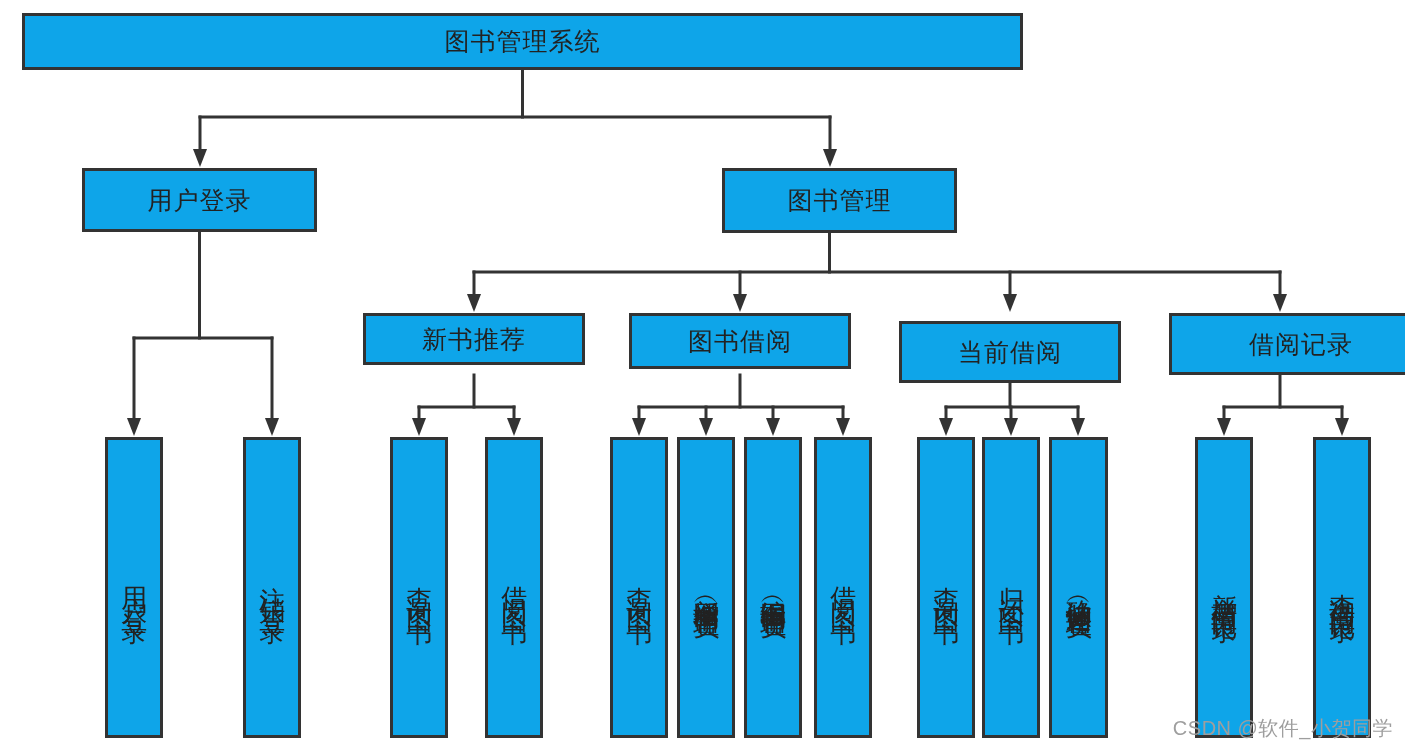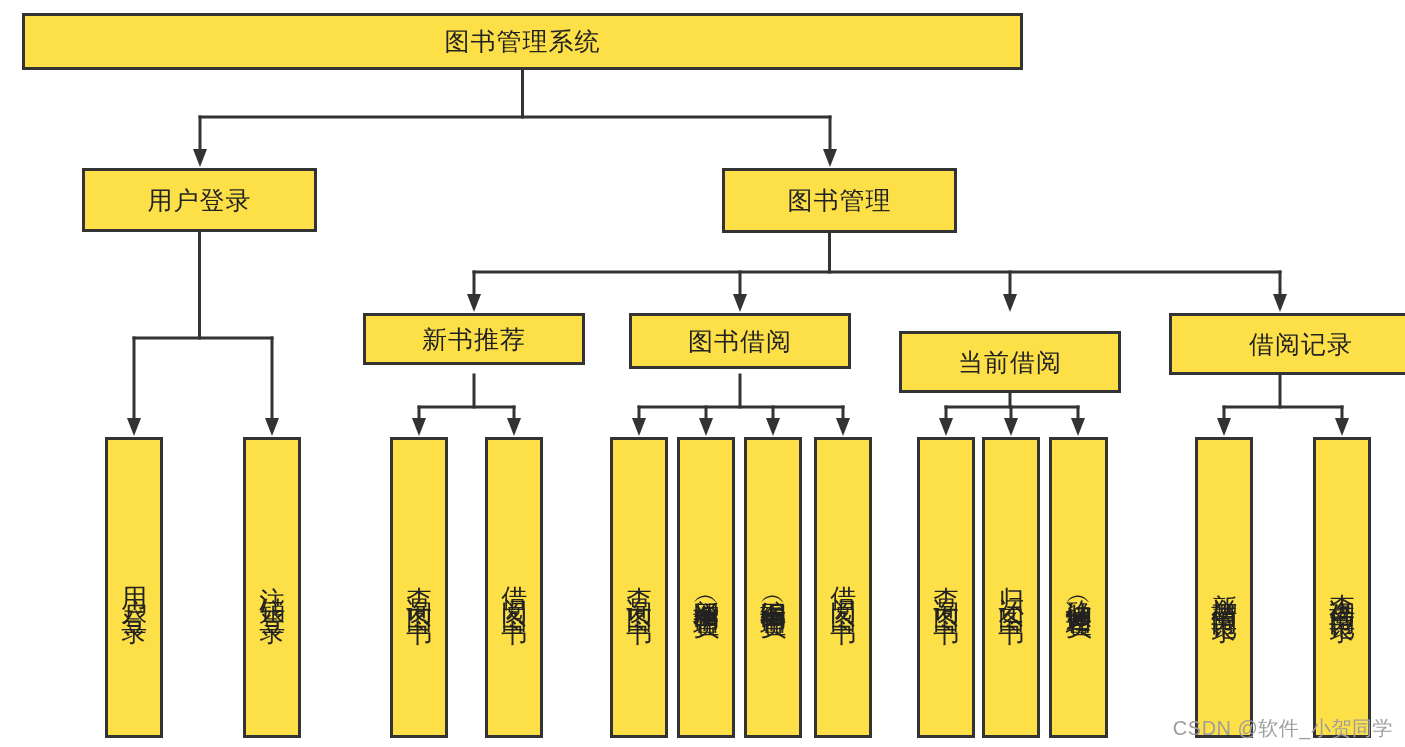--- a/index.html
+++ b/index.html
@@ -15,21 +15,21 @@
     background:var(--background);
     overflow:hidden;
     font-family:"Liberation Sans","DejaVu Sans",sans-serif;
   }
   #connector-svg{position:absolute;left:0;top:0;width:1405px;height:747px;}
   #connector-svg line{stroke:var(--line);stroke-width:3;stroke-linecap:square;}
   #connector-svg polygon{fill:var(--line);}
   .node{
     position:absolute;
     box-sizing:border-box;
-    background:#fde047;
+    background:#0ea5e9;
     border:3px solid var(--line);
     display:flex;align-items:center;justify-content:center;
     color:var(--text);
     font-size:25px;
     letter-spacing:1px;
     white-space:nowrap;
   }
   .leaf span{
     writing-mode:vertical-rl;
     text-orientation:mixed;
@@ -115,21 +115,21 @@
   <div class="node" style="left:722px;top:168px;width:235px;height:65px">
     <span>图书管理</span>
   </div>
 
   <div class="node" style="left:363px;top:313px;width:222px;height:52px">
     <span>新书推荐</span>
   </div>
   <div class="node" style="left:629px;top:313px;width:222px;height:56px">
     <span>图书借阅</span>
   </div>
-  <div class="node" style="left:899px;top:331px;width:222px;height:62px">
+  <div class="node" style="left:899px;top:321px;width:222px;height:62px">
     <span>当前借阅</span>
   </div>
   <div class="node" style="left:1169px;top:313px;width:264px;height:62px">
     <span>借阅记录</span>
   </div>
 
   <div class="node leaf" style="left:105px;top:437px;width:58px;height:301px">
     <span style="letter-spacing: 11px; font-size: 26px;">用户登录</span>
   </div>
   <div class="node leaf" style="left:243px;top:437px;width:58px;height:301px">

